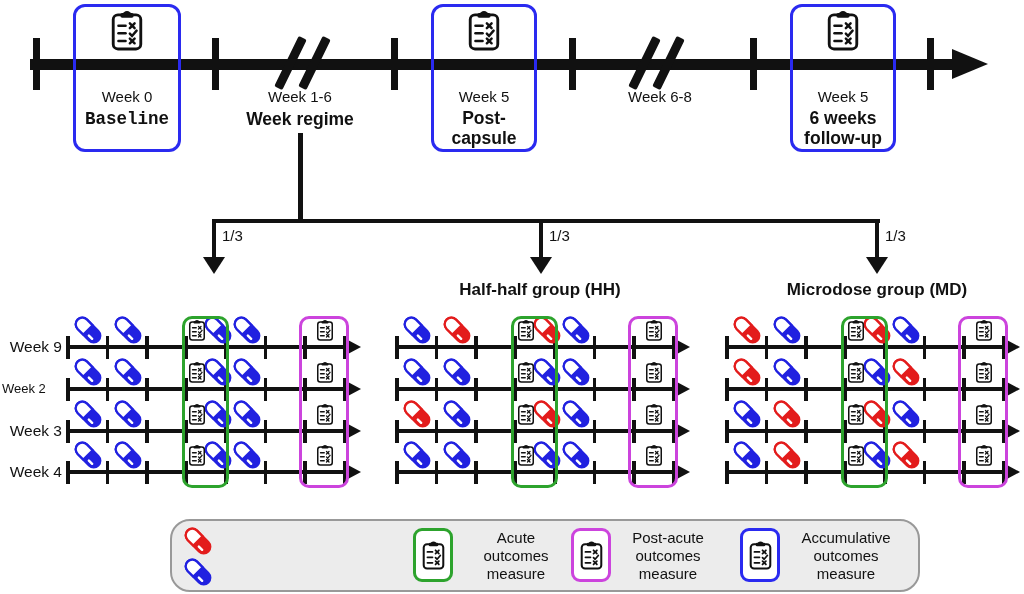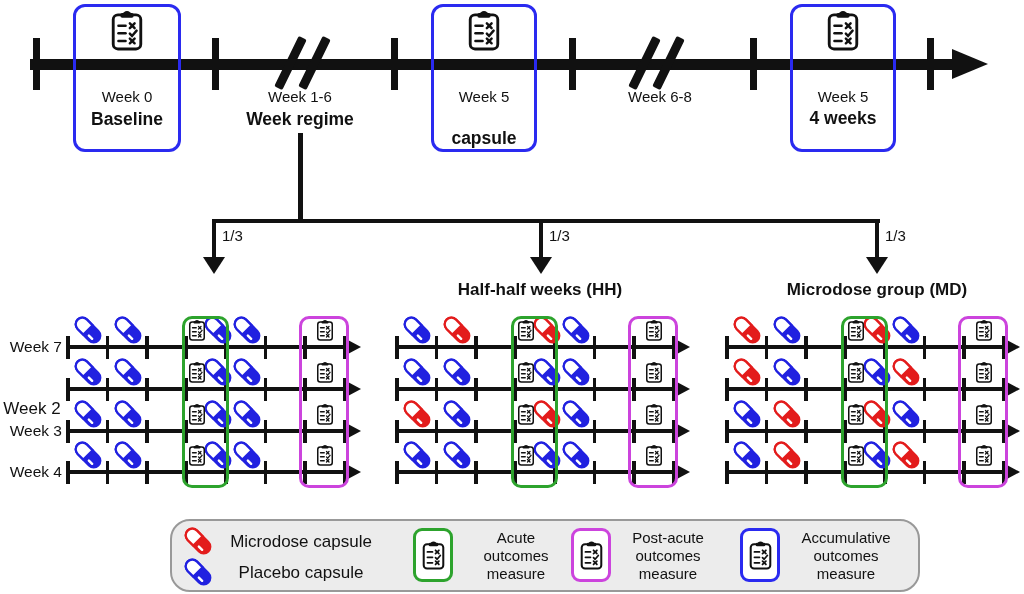--- a/index.html
+++ b/index.html
@@ -92,32 +92,34 @@
           <line x1="23" y1="17" x2="28" y2="22"></line>
           <line x1="28" y1="17" x2="23" y2="22"></line>
           <path d="M23 27.8 l2.3 2.5 l4.8 -5.6"></path>
           <line x1="23" y1="33" x2="28" y2="38"></line>
           <line x1="28" y1="33" x2="23" y2="38"></line>
         </g>
       </svg>
     </div>
 
   <div class="stage-week" style="left:62px;">Week 0</div>
-  <div class="stage-bold" style="left:52px;top:109px;">Baseline</div>
+  <div class="stage-bold" style="left:52px;top:109px;font-family:Liberation Mono, monospace;">Baseline</div>
 
   <div class="stage-week" style="left:235px;">Week 1-6</div>
   <div class="stage-bold" style="left:225px;top:109px;">Week regime</div>
 
   <div class="stage-week" style="left:419px;">Week 5</div>
+  <div class="stage-bold" style="left:409px;top:108px;">Post-</div>
   <div class="stage-bold" style="left:409px;top:128px;">capsule</div>
 
   <div class="stage-week" style="left:595px;">Week 6-8</div>
 
   <div class="stage-week" style="left:778px;">Week 5</div>
-  <div class="stage-bold" style="left:768px;top:108px;">4 weeks</div>
+  <div class="stage-bold" style="left:768px;top:108px;">6 weeks</div>
+  <div class="stage-bold" style="left:768px;top:128px;">follow-up</div>
 
   <div class="vline" style="left:298px;top:133px;width:4.5px;height:88px;"></div>
   <div class="hline" style="left:211.5px;top:218.5px;width:668px;height:4.5px;"></div>
 
   <div class="vline" style="left:211.75px;top:219px;width:4.5px;height:39px;"></div>
   <div class="vline" style="left:538.75px;top:219px;width:4.5px;height:39px;"></div>
   <div class="vline" style="left:874.75px;top:219px;width:4.5px;height:39px;"></div>
   <div class="arrow-down" style="left:203px;top:257px;"></div>
   <div class="arrow-down" style="left:530px;top:257px;"></div>
   <div class="arrow-down" style="left:866px;top:257px;"></div>
@@ -139,22 +141,20 @@
     </div>
   <div class="abs" style="left:181px;top:555px;width:34px;height:34px;">
       <svg class="icon" width="100%" height="100%" viewBox="0 0 36 36">
         <g transform="rotate(45 18 18)">
           <rect x="2.5" y="11" width="31" height="14" rx="7" fill="#2121e0" stroke="#2121e0" stroke-width="2.4"></rect>
           <path d="M18 11 H9.5 A7 7 0 0 0 9.5 25 H18 Z" fill="#fff" stroke="#2121e0" stroke-width="2.4"></path>
           <rect x="21.5" y="20.2" width="7.5" height="2.6" rx="1.3" fill="#fff"></rect>
         </g>
       </svg>
     </div>
-  <div class="legend-cap-label" style="left:216px;top:532px;">Microdose capsule</div>
-  <div class="legend-cap-label" style="left:216px;top:563px;">Placebo capsule</div>
 
   <div class="legend-measure-frame" style="left:413px;top:528px;border-color:#2da32d;">
     <div style="width:27px;height:36px;">
         <svg class="icon" width="100%" height="100%" viewBox="0 0 40 48">
           <rect x="5.5" y="8" width="29" height="36" rx="5" fill="#fff" stroke="#111" stroke-width="3"></rect>
           <path d="M15.5 8.5 a4.5 4.5 0 0 1 9 0 Z" fill="#111"></path>
           <rect x="13" y="6" width="14" height="5" rx="2" fill="#111"></rect>
           <g stroke="#111" stroke-width="2.6" stroke-linecap="round" fill="none">
             <line x1="11" y1="19.5" x2="18.5" y2="19.5"></line>
             <line x1="11" y1="27.5" x2="18.5" y2="27.5"></line>
@@ -217,22 +217,22 @@
           </g>
         </svg>
       </div>
   </div>
   <div class="legend-measure-label" style="left:791px;top:529px;">
     <div>Accumulative</div>
     <div>outcomes</div>
     <div>measure</div>
   </div>
 
-<div style="position: absolute; left: 2px; top: 337px; width: 60px; text-align: right; font-size: 15.5px; line-height: 20px;">Week 7</div>
-    <div style="position: absolute; left: 2px; top: 399px; width: 60px; text-align: center; font-size: 17px; line-height: 20px;">Week 2</div>
+<div style="position: absolute; left: 2px; top: 337px; width: 60px; text-align: right; font-size: 15.5px; line-height: 20px;">Week 9</div>
+    <div style="position: absolute; left: 2px; top: 379px; width: 60px; text-align: left; font-size: 13px; line-height: 20px;">Week 2</div>
     <div style="position: absolute; left: 2px; top: 421px; width: 60px; text-align: right; font-size: 15.5px; line-height: 20px;">Week 3</div>
     <div style="position: absolute; left: 2px; top: 462px; width: 60px; text-align: right; font-size: 15.5px; line-height: 20px;">Week 4</div>
     <div style="position: absolute; left: 66px; top: 345.25px; width: 280px; height: 3.5px; background: rgb(17, 17, 17);"></div>
     <div style="position: absolute; left: 66.25px; top: 335.5px; width: 3.5px; height: 23px; background: rgb(17, 17, 17);"></div>
     <div style="position: absolute; left: 105.75px; top: 335.5px; width: 3.5px; height: 23px; background: rgb(17, 17, 17);"></div>
     <div style="position: absolute; left: 145.25px; top: 335.5px; width: 3.5px; height: 23px; background: rgb(17, 17, 17);"></div>
     <div style="position: absolute; left: 184.75px; top: 335.5px; width: 3.5px; height: 23px; background: rgb(17, 17, 17);"></div>
     <div style="position: absolute; left: 224.25px; top: 335.5px; width: 3.5px; height: 23px; background: rgb(17, 17, 17);"></div>
     <div style="position: absolute; left: 263.75px; top: 335.5px; width: 3.5px; height: 23px; background: rgb(17, 17, 17);"></div>
     <div style="position: absolute; left: 303.25px; top: 335.5px; width: 3.5px; height: 23px; background: rgb(17, 17, 17);"></div>
@@ -543,21 +543,21 @@
           <line x1="23" y1="17" x2="28" y2="22"></line>
           <line x1="28" y1="17" x2="23" y2="22"></line>
           <path d="M23 27.8 l2.3 2.5 l4.8 -5.6"></path>
           <line x1="23" y1="33" x2="28" y2="38"></line>
           <line x1="28" y1="33" x2="23" y2="38"></line>
         </g>
       </svg>
     </div>
     <div style="position: absolute; left: 182px; top: 316px; width: 47px; height: 172px; border: 3px solid rgb(45, 163, 45); border-radius: 10px; box-sizing: border-box;"></div>
     <div style="position: absolute; left: 299px; top: 316px; width: 50px; height: 172px; border: 3px solid rgb(204, 68, 221); border-radius: 10px; box-sizing: border-box;"></div>
-    <div style="position: absolute; left: 390px; top: 280px; width: 300px; text-align: center; font-size: 17px; font-weight: bold;">Half-half weeks (HH)</div>
+    <div style="position: absolute; left: 390px; top: 280px; width: 300px; text-align: center; font-size: 17px; font-weight: bold;">Half-half group (HH)</div>
     <div style="position: absolute; left: 395px; top: 345.25px; width: 280px; height: 3.5px; background: rgb(17, 17, 17);"></div>
     <div style="position: absolute; left: 395.25px; top: 335.5px; width: 3.5px; height: 23px; background: rgb(17, 17, 17);"></div>
     <div style="position: absolute; left: 434.75px; top: 335.5px; width: 3.5px; height: 23px; background: rgb(17, 17, 17);"></div>
     <div style="position: absolute; left: 474.25px; top: 335.5px; width: 3.5px; height: 23px; background: rgb(17, 17, 17);"></div>
     <div style="position: absolute; left: 513.75px; top: 335.5px; width: 3.5px; height: 23px; background: rgb(17, 17, 17);"></div>
     <div style="position: absolute; left: 553.25px; top: 335.5px; width: 3.5px; height: 23px; background: rgb(17, 17, 17);"></div>
     <div style="position: absolute; left: 592.75px; top: 335.5px; width: 3.5px; height: 23px; background: rgb(17, 17, 17);"></div>
     <div style="position: absolute; left: 632.25px; top: 335.5px; width: 3.5px; height: 23px; background: rgb(17, 17, 17);"></div>
     <div style="position: absolute; left: 671.75px; top: 335.5px; width: 3.5px; height: 23px; background: rgb(17, 17, 17);"></div>
     <div style="position: absolute; left: 675px; top: 339px; width: 0px; height: 0px; border-left: 15px solid rgb(17, 17, 17); border-top: 8px solid transparent; border-bottom: 8px solid transparent; background: none;"></div>

